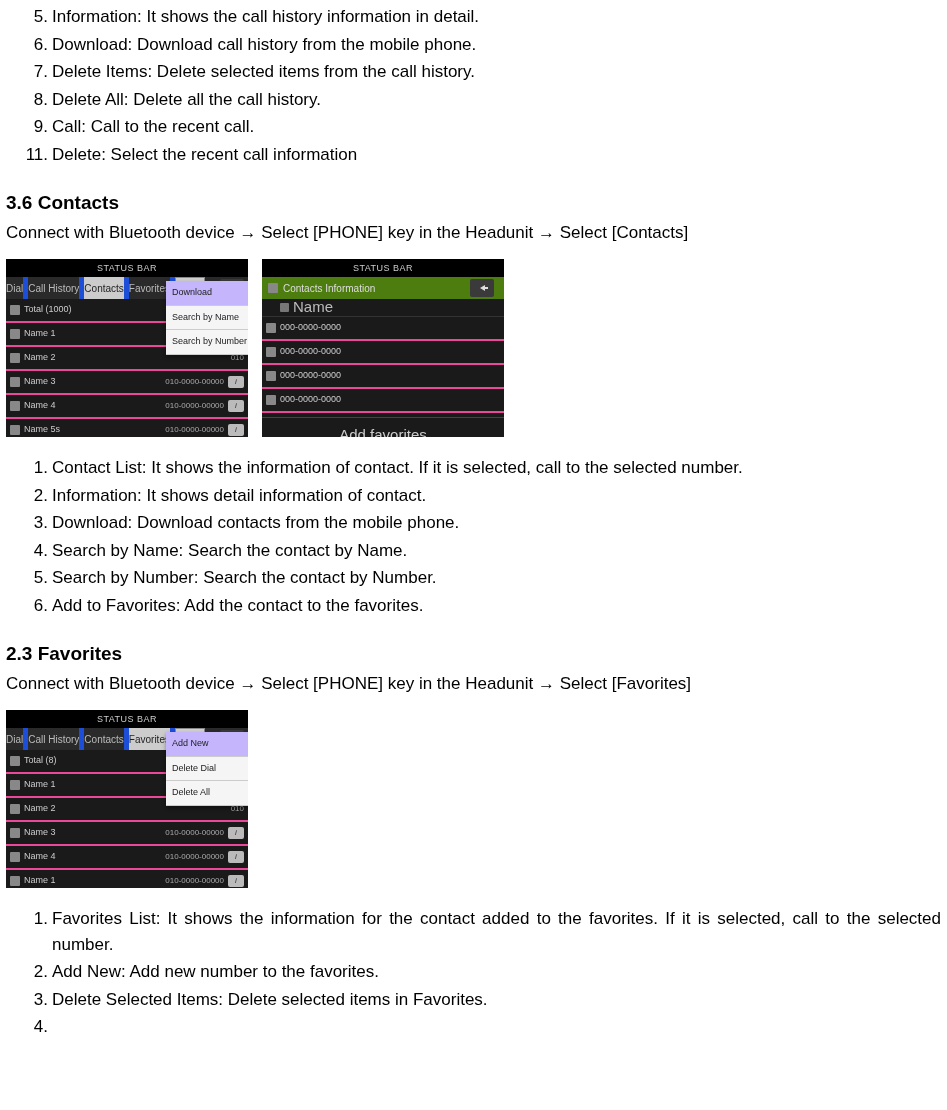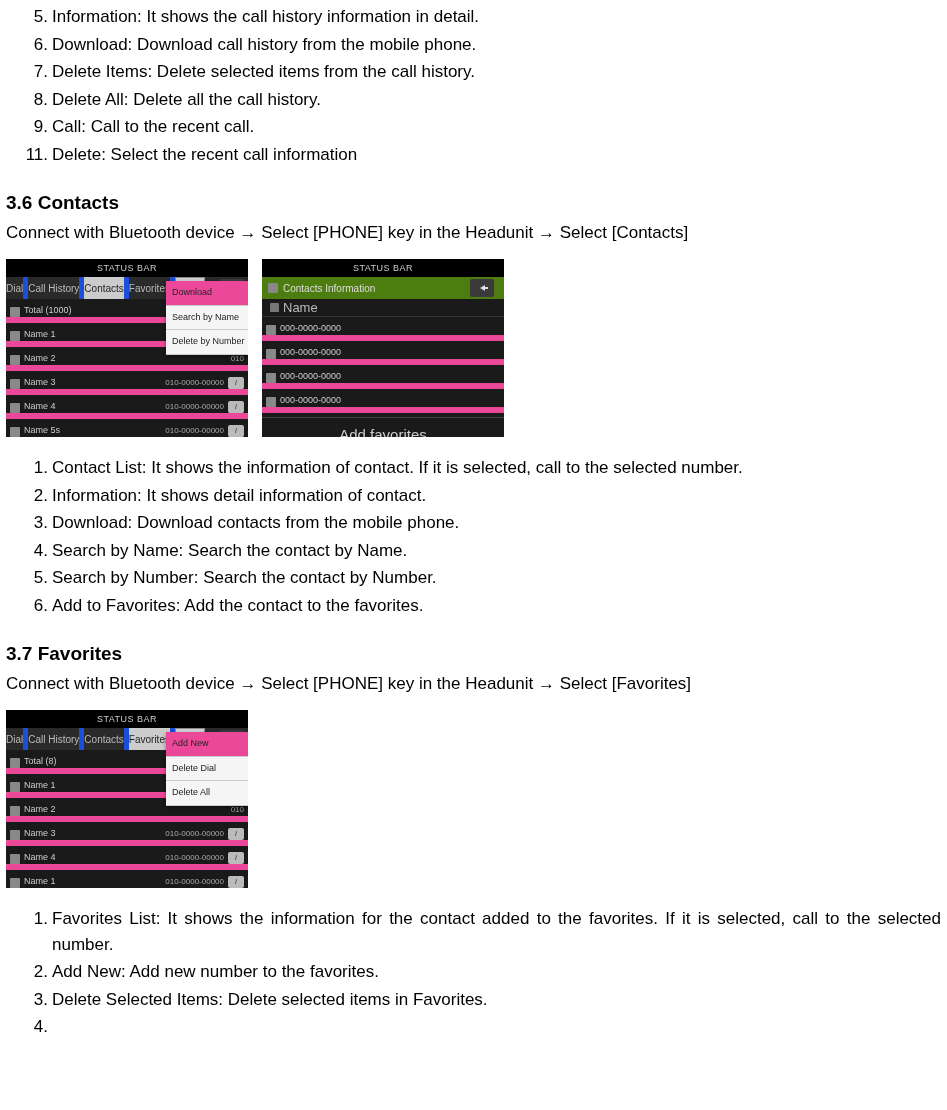--- a/index.html
+++ b/index.html
@@ -31,40 +31,40 @@
   }
   .status-bar { height: 18px; background: #000; color: #ccc; font-size: 9px; text-align: center; line-height: 18px; letter-spacing: 0.5px; }
   .tabs-row { display: flex; height: 22px; background: #2a2a2a; align-items: center; }
   .tab { padding: 0 0; font-size: 10px; color: #bbb; height: 100%; display: flex; align-items: center; border-right: 5px solid #1d4ed8; }
   .tab.light { background: #ccc; color: #222; }
   .tab.menu { background: #d0d0d0; color: #222; border: 1px solid #888; font-size: 8px; padding: 0 4px; }
   .back-btn { margin-left: auto; width: 24px; height: 18px; background: #3a3a3a; margin-right: 4px; border-radius: 2px; display:flex; align-items:center; justify-content:center; }
   .back-arrow { width:0; height:0; border-top:3px solid transparent; border-bottom:3px solid transparent; border-right:5px solid #ddd; position:relative; }
   .back-arrow::after { content:''; position:absolute; left:4px; top:-1px; width:4px; height:2px; background:#ddd; }
 
-  .row { display: flex; align-items: flex-end; height: 24px; border-bottom: 6px solid #ec4899; padding: 0 4px; font-size: 9px; }
+  .row { display: flex; align-items: center; height: 24px; border-bottom: 2px solid #ec4899; padding: 0 4px; font-size: 9px; }
   .row .ico { width: 10px; height: 10px; background: #888; margin-right: 4px; border-radius: 1px; flex-shrink:0; }
   .row .ico.home { background: #888; }
   .row .txt { flex: 1; color: #ccc; }
   .row .num2 { color: #aaa; font-size: 8px; }
   .row .info { width: 16px; height: 12px; background: #bbb; border-radius: 2px; margin-left: 4px; color:#333; font-size:8px; text-align:center; line-height:12px; font-style:italic; }
 
   .dropdown {
     position: absolute; left: 160px; top: 22px; width: 110px;
     background: #f5f5f5; color: #222; font-size: 9px;
     box-shadow: 0 2px 4px rgba(0,0,0,0.4);
   }
   .dropdown .dd-item { padding: 5px 6px; border-bottom: 1px solid #ccc; }
-  .dropdown .dd-item:first-child { background: #ec4899; }
+  .dropdown .dd-item:first-child { background: #c4b5fd; }
 
   .header-title { height: 22px; background: #4d7c0f; display: flex; align-items: center; padding: 0 6px; font-size: 10px; color: #ddd; }
   .header-title .ico { width:10px; height:10px; background:#888; margin-right:5px; border-radius:1px; }
   .add-fav { text-align: center; padding: 6px; color: #ccc; font-size: 15px; border-top: 1px solid #444; margin-top: 4px; }
 
-  .sub-hdr { height: 18px; display:flex; align-items:center; padding:0 8px; font-size:13px; color:#bbb; border-bottom:1px solid #333; }
+  .sub-hdr { height: 18px; display:flex; align-items:center; padding:0 18px; font-size:15px; color:#bbb; border-bottom:1px solid #333; }
   .sub-hdr .ico { width:9px; height:9px; background:#777; margin-right:4px; border-radius:1px; }
 </style>
 </head>
 <body>
 
 <ol class="num-list">
   <li><span class="num">5.</span><span>Information: It shows the call history information in detail.</span></li>
   <li><span class="num">6.</span><span>Download: Download call history from the mobile phone.</span></li>
   <li><span class="num">7.</span><span>Delete Items: Delete selected items from the call history.</span></li>
   <li><span class="num">8.</span><span>Delete All: Delete all the call history.</span></li>
@@ -119,21 +119,21 @@
       </div>
     <div class="row">
         <span class="ico"></span>
         <span class="txt">Name 5s</span>
         <span class="num2">010-0000-00000</span>
         <span class="info">i</span>
       </div>
     <div class="dropdown">
       <div class="dd-item">Download</div>
       <div class="dd-item">Search by Name</div>
-      <div class="dd-item">Delete by Number</div>
+      <div class="dd-item">Search by Number</div>
     </div>
   </div>
 
   <div class="screen">
     <div class="status-bar">STATUS BAR</div>
     <div class="header-title">
       <span class="ico"></span>
       <span>Contacts Information</span>
       <div class="back-btn" style="margin-left:auto">
           <div class="back-arrow"></div>
@@ -165,21 +165,21 @@
 
 <ol class="num-list">
   <li><span class="num">1.</span><span>Contact List: It shows the information of contact. If it is selected, call to the selected number.</span></li>
   <li><span class="num">2.</span><span>Information: It shows detail information of contact.</span></li>
   <li><span class="num">3.</span><span>Download: Download contacts from the mobile phone.</span></li>
   <li><span class="num">4.</span><span>Search by Name: Search the contact by Name.</span></li>
   <li><span class="num">5.</span><span>Search by Number: Search the contact by Number.</span></li>
   <li><span class="num">6.</span><span>Add to Favorites: Add the contact to the favorites.</span></li>
 </ol>
 
-<h2 class="sec">3.7 Favorites</h2>
+<h2 class="sec">2.3 Favorites</h2>
 <p class="instr">
   <span>Connect with Bluetooth device </span><span class="arrow">→</span><span> Select [PHONE] key in the Headunit </span><span class="arrow">→</span><span> Select [Favorites]</span>
 </p>
 
 <div class="screens">
   <div class="screen">
     <div class="status-bar">STATUS BAR</div>
     <div class="tabs-row">
       <div class="tab">Dial</div>
       <div class="tab">Call History</div>

